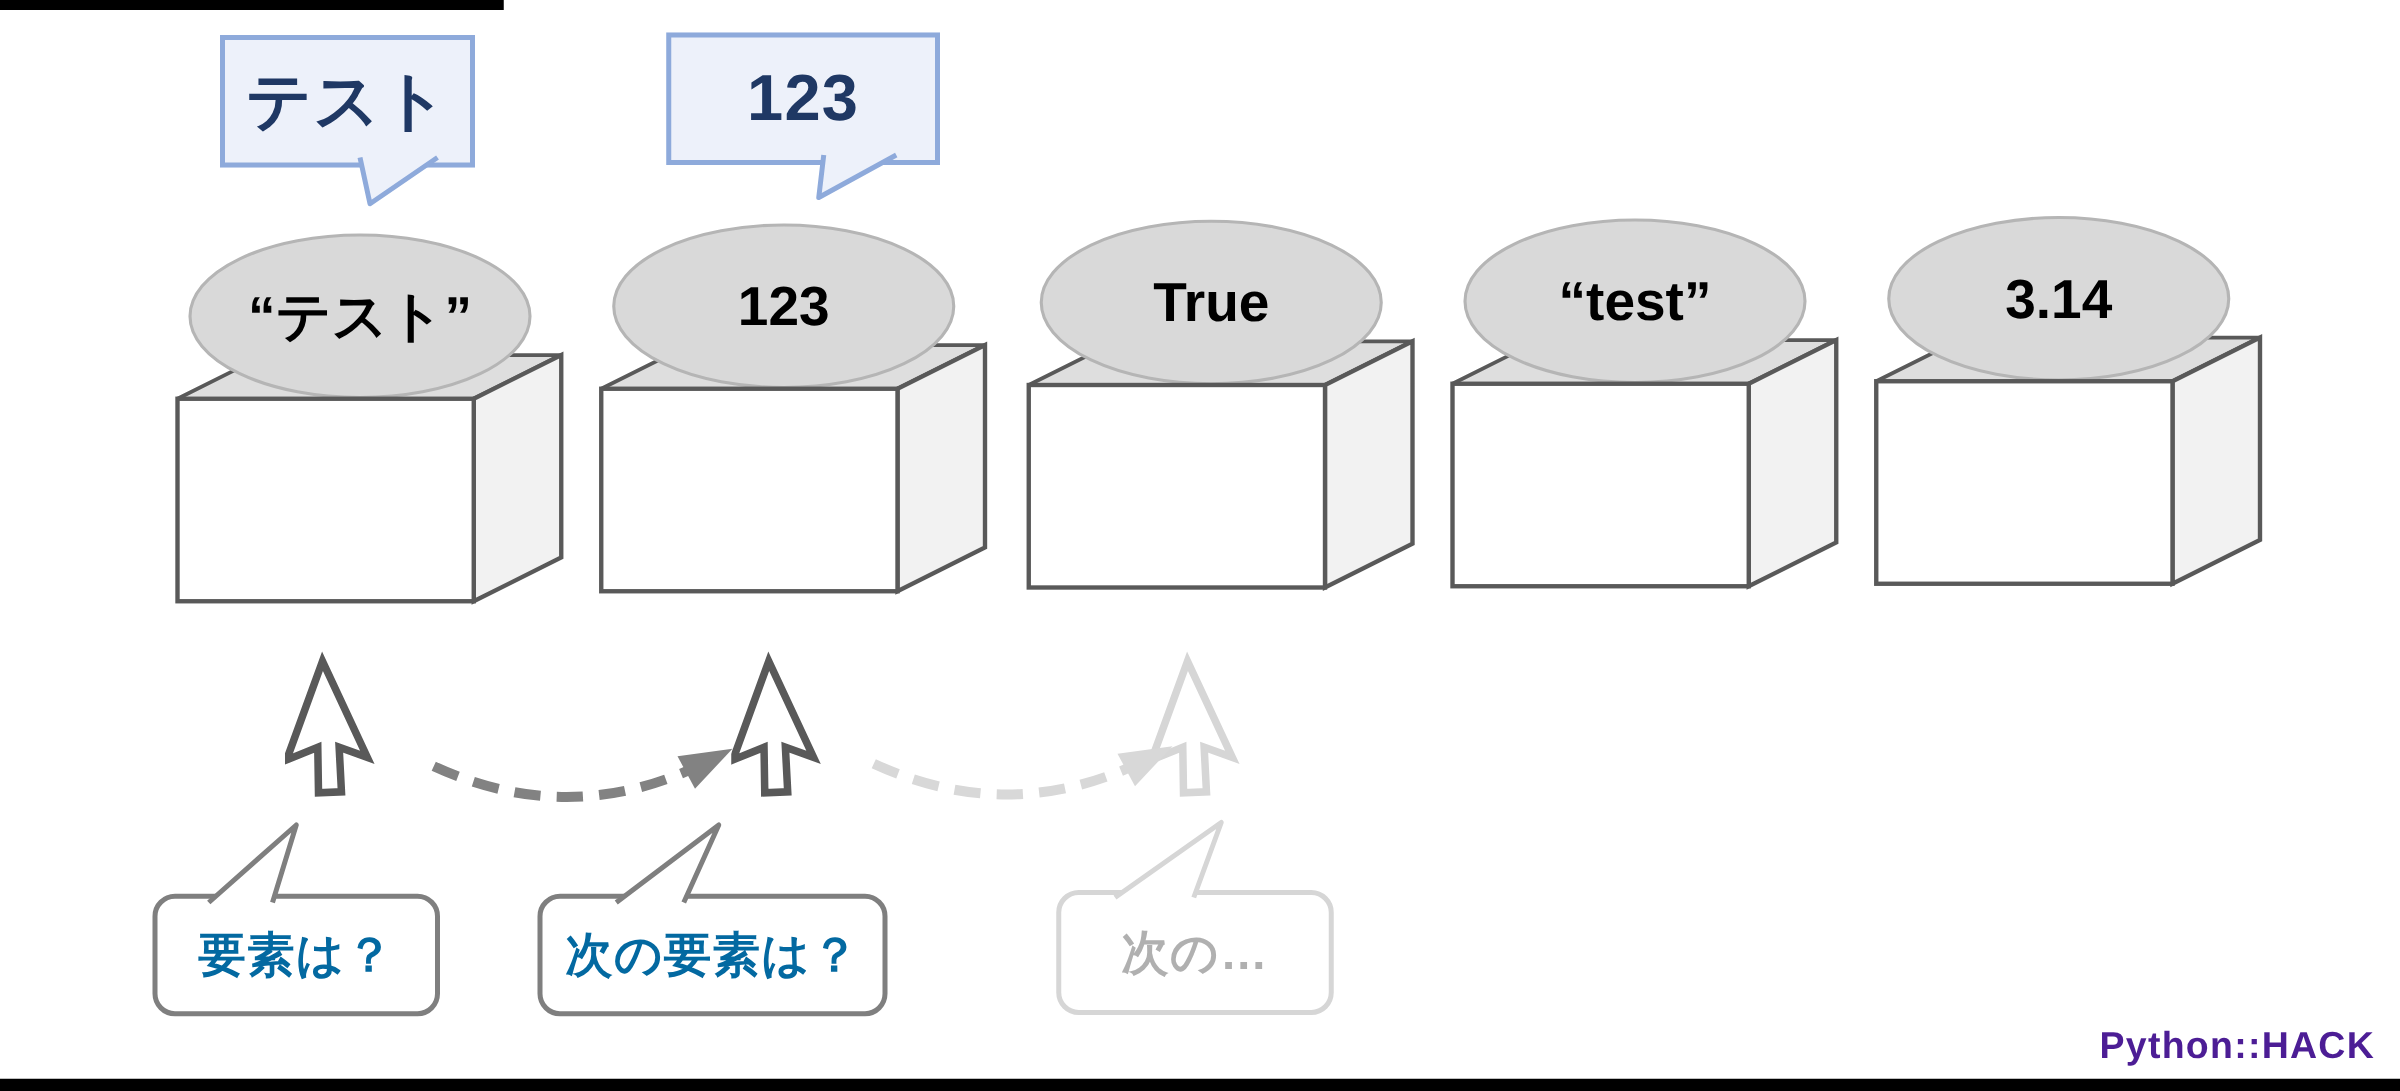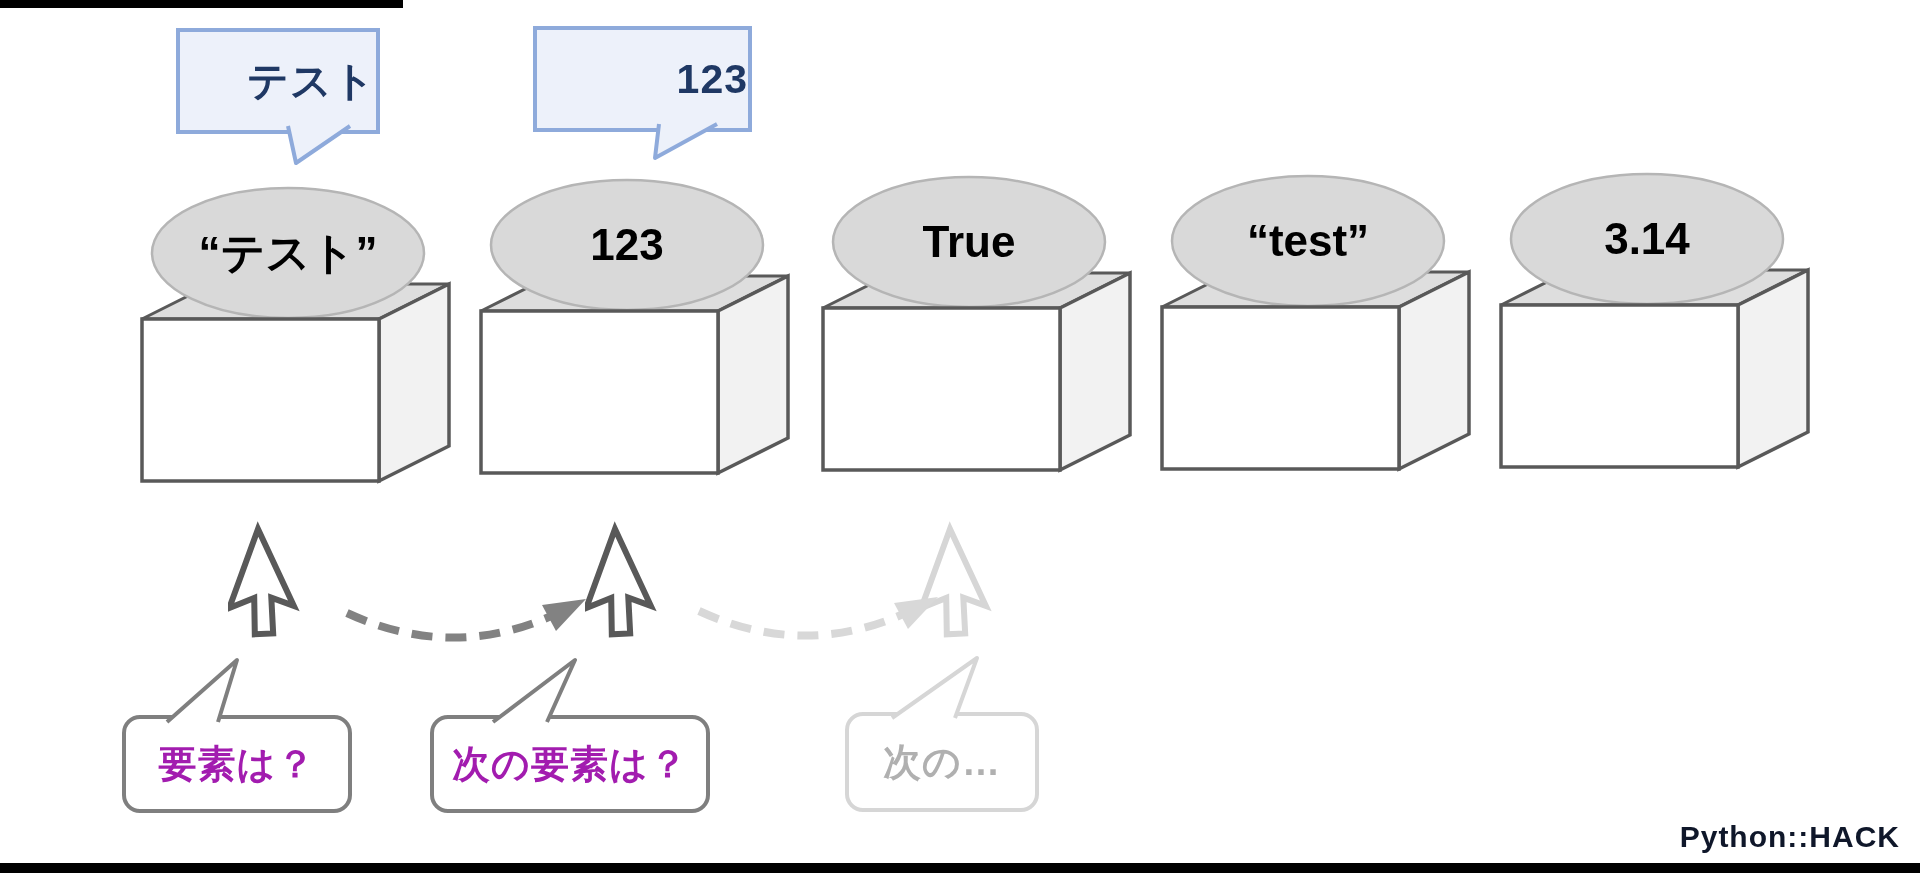--- a/index.html
+++ b/index.html
@@ -1,29 +1,29 @@
 <!DOCTYPE html>
 <html><head>
 <meta charset="utf-8">
 <style>
   html,body{margin:0;padding:0;background:#fff}
   .stage{position:relative;width:1920px;height:873px;background:#ffffff;overflow:hidden;
          font-family:"Liberation Sans",sans-serif;}
   .abs{position:absolute}
   .bar{background:#000000}
-  .callout-top{display:flex;align-items:center;justify-content:flex-end;box-sizing:border-box;
+  .callout-top{display:flex;align-items:center;justify-content:center;box-sizing:border-box;
                background:#EDF1FA;border:4px solid #8EAADB;color:#1F3864;
-               font-weight:bold;font-size:41px;letter-spacing:1px}
+               font-weight:bold;font-size:52px;letter-spacing:1px}
   .callout-bottom{display:flex;align-items:center;justify-content:center;box-sizing:border-box;
-                  background:#ffffff;border:4px solid #7F7F7F;border-radius:18px;color:#a21caf;
+                  background:#ffffff;border:4px solid #7F7F7F;border-radius:18px;color:#0369a1;
                   font-weight:bold;font-size:38px;letter-spacing:1px}
   .callout-bottom.faded{border-color:#D6D6D6;color:#B0B0B0}
   .box-label{font-weight:bold;font-size:44px;fill:#000000;
              font-family:"Liberation Sans",sans-serif}
-  .watermark{color:#0f172a;font-weight:bold;font-size:30px;text-align:right;letter-spacing:1px}
+  .watermark{color:#4c1d95;font-weight:bold;font-size:30px;text-align:right;letter-spacing:1px}
 </style>
 </head>
 <body>
 
 <div class="stage">
 
   <div class="bar abs" style="left:0;top:0;width:403px;height:8px"></div>
 
   <div class="callout-top abs" style="left:176px;top:28px;width:204px;height:106px">
     <span>テスト</span>
@@ -105,21 +105,21 @@
     <path d="M10,72 L80,10 L61,72" fill="#ffffff" stroke="#7F7F7F" stroke-width="4" stroke-linejoin="round"></path>
   </svg>
 
   <div class="callout-bottom abs" style="left:430px;top:715px;width:280px;height:98px">
     <span>次の要素は？</span>
   </div>
   <svg class="abs" style="left:483px;top:650px" width="110" height="80">
     <path d="M10,72 L92,10 L64,72" fill="#ffffff" stroke="#7F7F7F" stroke-width="4" stroke-linejoin="round"></path>
   </svg>
 
-  <div class="callout-bottom faded abs" style="left:845px;top:712px;width:194px;height:100px">
+  <div class="callout-bottom faded abs" style="left:845px;top:712px;width:222px;height:100px">
     <span>次の…</span>
   </div>
   <svg class="abs" style="left:882px;top:648px" width="110" height="80">
     <path d="M10,70 L95,10 L73,70" fill="#ffffff" stroke="#D6D6D6" stroke-width="4" stroke-linejoin="round"></path>
   </svg>
 
   <div class="watermark abs" style="left:1500px;top:820px;width:400px">Python::HACK</div>
 
   <div class="bar abs" style="left:0;top:863px;width:1920px;height:10px"></div>
 

